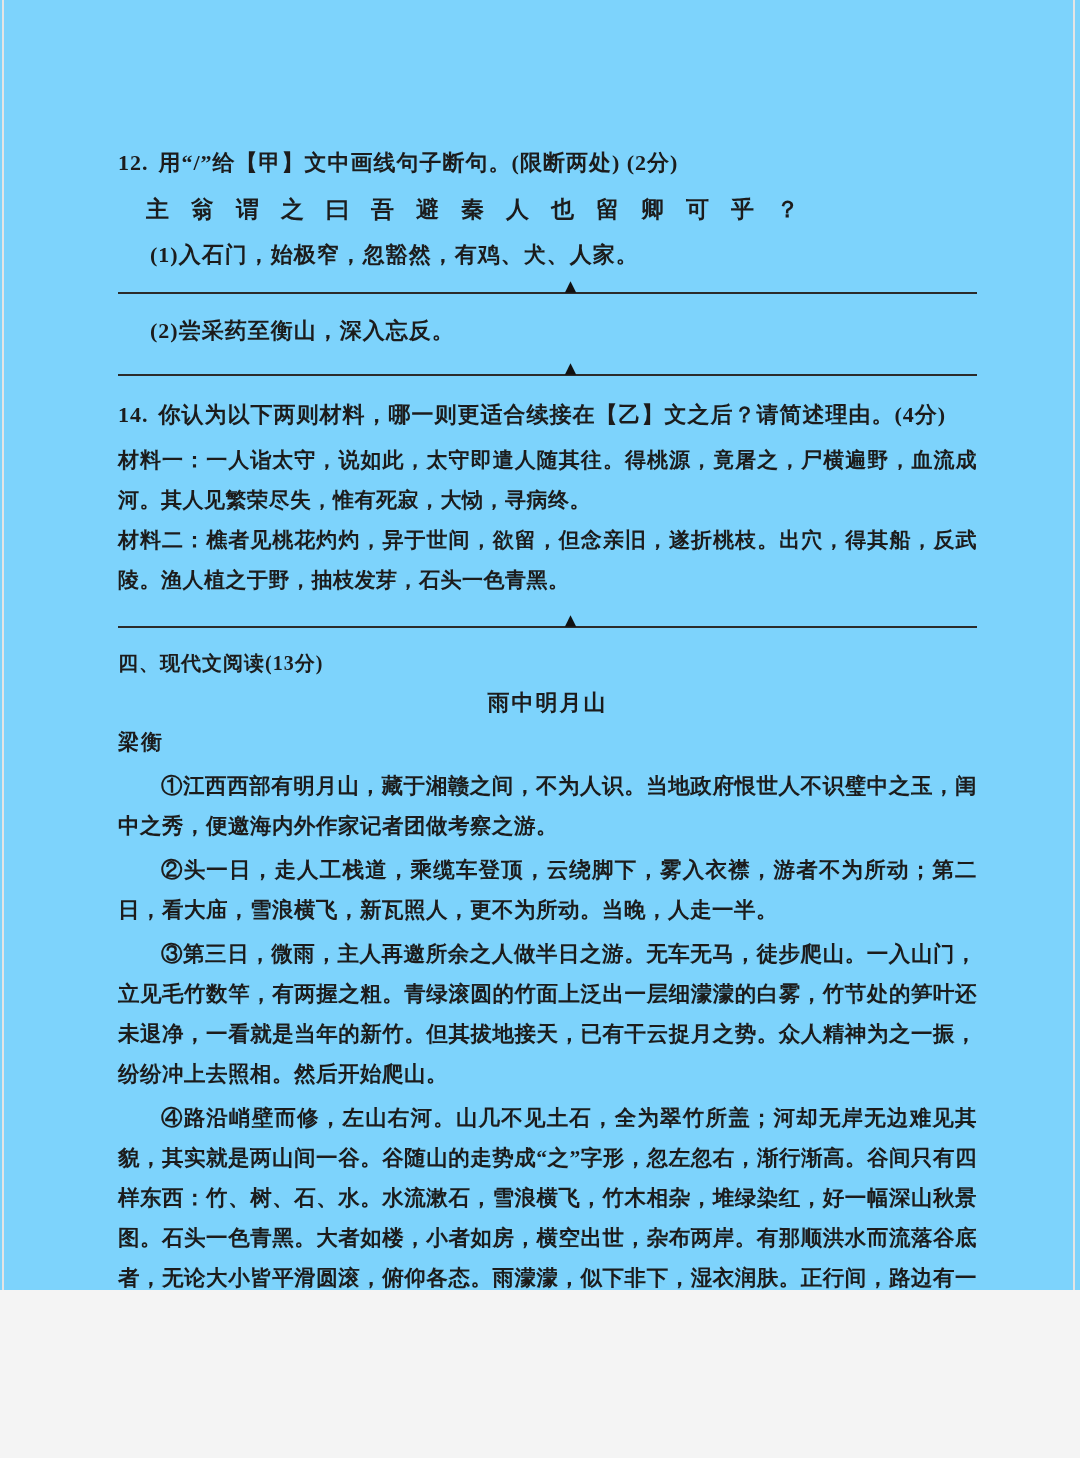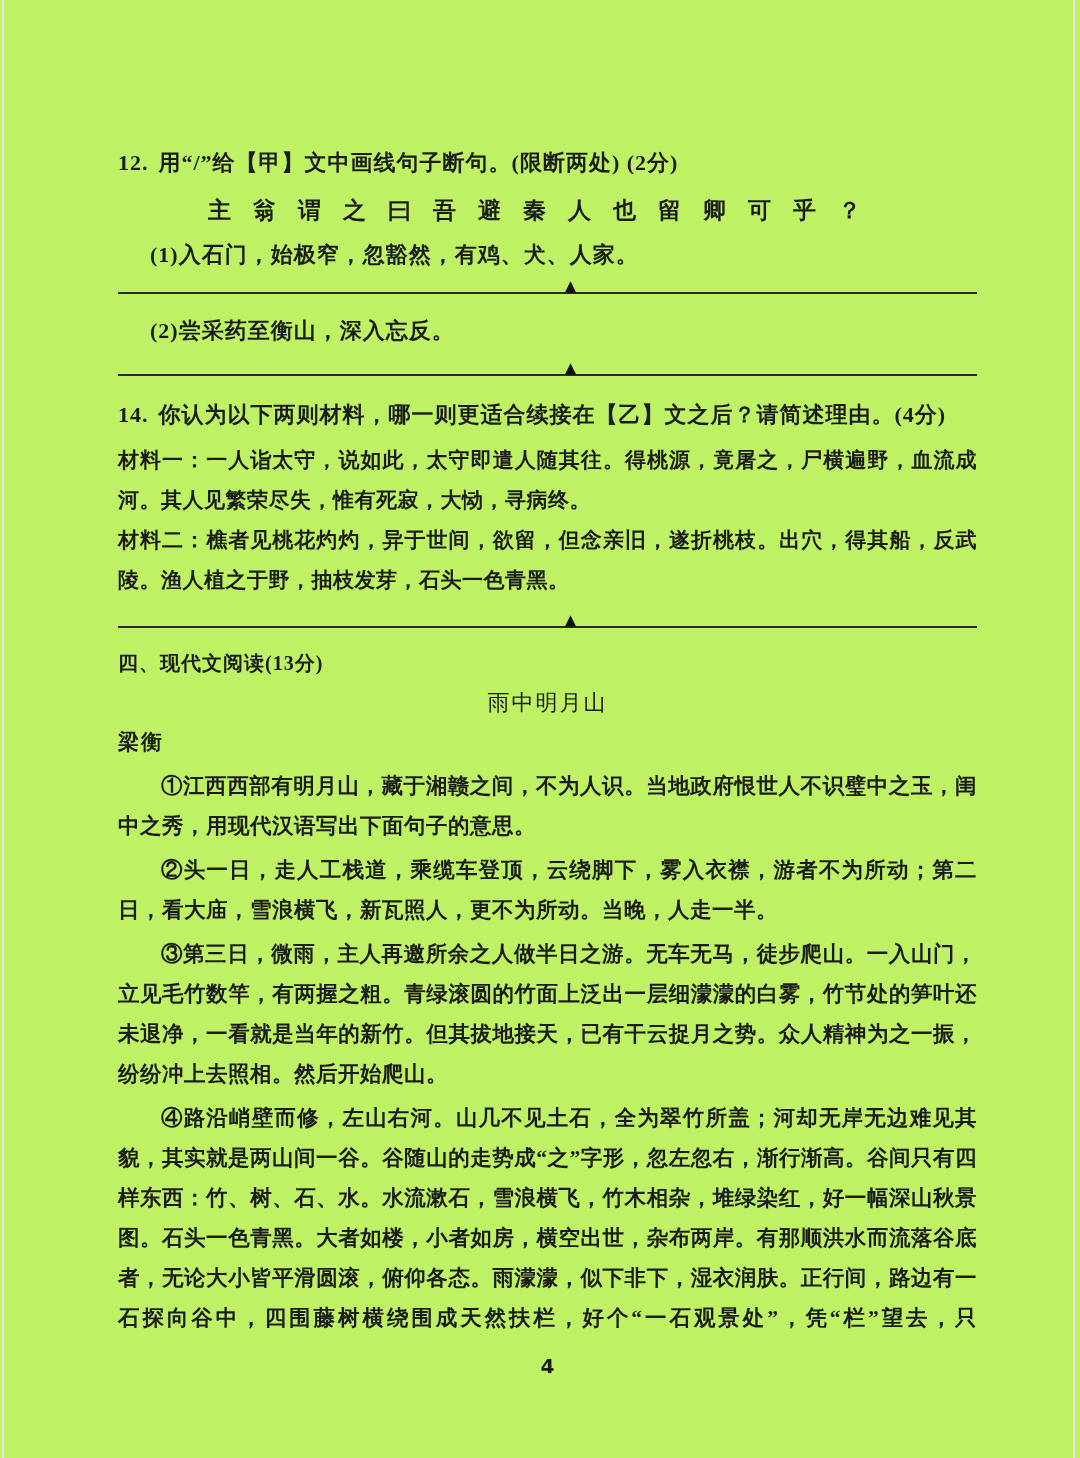--- a/index.html
+++ b/index.html
@@ -1,21 +1,21 @@
 <!DOCTYPE html>
 <html><head>
 <meta charset="utf-8">
 <style>
   html, body { margin: 0; padding: 0; background: #f4f4f4; }
   .page {
     position: relative;
     width: 1080px;
-    height: 1458px;
+    height: 1290px;
     margin: 0 auto;
-    background: #bef264;
+    background: #7dd3fc;
     box-sizing: border-box;
     padding: 150px 103px 0 118px;
     overflow: hidden;
     color: #1c1c1c;
     font-family: "Liberation Serif", "DejaVu Serif", serif;
   }
   .page::before, .page::after {
     content: "";
     position: absolute;
     top: 0; bottom: 0;
@@ -30,26 +30,27 @@
   .q-line {
     font-size: 22px;
     line-height: 26px;
     letter-spacing: 1px;
     font-weight: 600;
   }
   .q-num { padding-right: 10px; }
 
   .spaced-sentence {
     margin-top: 20px;
-    margin-left: 90px;
+    margin-left: 28px;
     font-size: 23px;
     line-height: 30px;
     font-weight: 700;
     letter-spacing: 22px;
     white-space: nowrap;
+    font-family: Liberation Mono, monospace;
   }
 
   .sub-item {
     margin-left: 32px;
     font-size: 22px;
     line-height: 26px;
     letter-spacing: 1px;
     font-weight: 600;
   }
   .m-top22 { margin-top: 22px; }
@@ -94,21 +95,21 @@
     margin-top: 20px;
     font-size: 22px;
     line-height: 26px;
     font-weight: 600;
   }
   .essay-title {
     margin-top: 12px;
     text-align: center;
     font-size: 22px;
     line-height: 26px;
-    font-weight: 400;
+    font-weight: 700;
     letter-spacing: 2px;
   }
   .essay-author {
     margin-top: 14px;
     text-align: left;
     font-size: 21px;
     line-height: 24px;
     font-weight: 600;
     letter-spacing: 2px;
   }
@@ -164,20 +165,20 @@
     <span class="answer-marker">▲</span>
   </div>
 
   <p class="section-heading">四、现代文阅读(13分)</p>
 
 
   <p class="essay-title">雨中明月山</p>
 
   <p class="essay-author">梁衡</p>
 
-  <p class="essay-para first">①江西西部有明月山，藏于湘赣之间，不为人识。当地政府恨世人不识璧中之玉，闺中之秀，用现代汉语写出下面句子的意思。</p>
+  <p class="essay-para first">①江西西部有明月山，藏于湘赣之间，不为人识。当地政府恨世人不识璧中之玉，闺中之秀，便邀海内外作家记者团做考察之游。</p>
   <p class="essay-para">②头一日，走人工栈道，乘缆车登顶，云绕脚下，雾入衣襟，游者不为所动；第二日，看大庙，雪浪横飞，新瓦照人，更不为所动。当晚，人走一半。</p>
   <p class="essay-para">③第三日，微雨，主人再邀所余之人做半日之游。无车无马，徒步爬山。一入山门，立见毛竹数竿，有两握之粗。青绿滚圆的竹面上泛出一层细濛濛的白雾，竹节处的笋叶还未退净，一看就是当年的新竹。但其拔地接天，已有干云捉月之势。众人精神为之一振，纷纷冲上去照相。然后开始爬山。</p>
   <p class="essay-para cutoff">④路沿峭壁而修，左山右河。山几不见土石，全为翠竹所盖；河却无岸无边难见其貌，其实就是两山间一谷。谷随山的走势成“之”字形，忽左忽右，渐行渐高。谷间只有四样东西：竹、树、石、水。水流漱石，雪浪横飞，竹木相杂，堆绿染红，好一幅深山秋景图。石头一色青黑。大者如楼，小者如房，横空出世，杂布两岸。有那顺洪水而流落谷底者，无论大小皆平滑圆滚，俯仰各态。雨濛濛，似下非下，湿衣润肤。正行间，路边有一石探向谷中，四围藤树横绕围成天然扶栏，好个“一石观景处”，凭“栏”望去，只</p>
 
   <p class="page-number">4</p>
 
 </div>
 
 </body></html>

